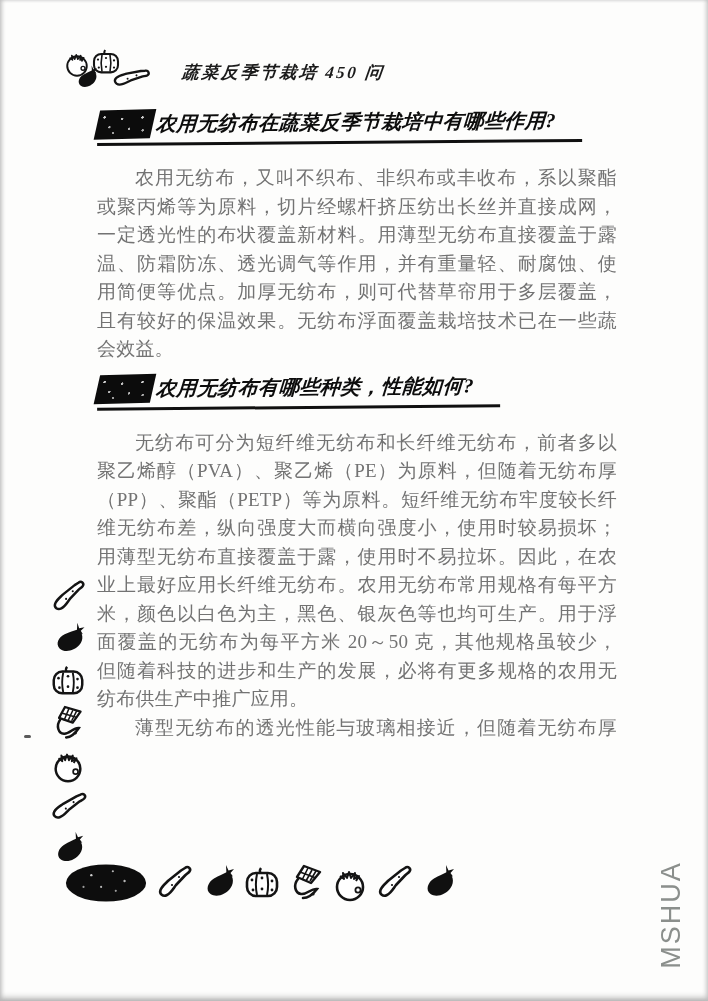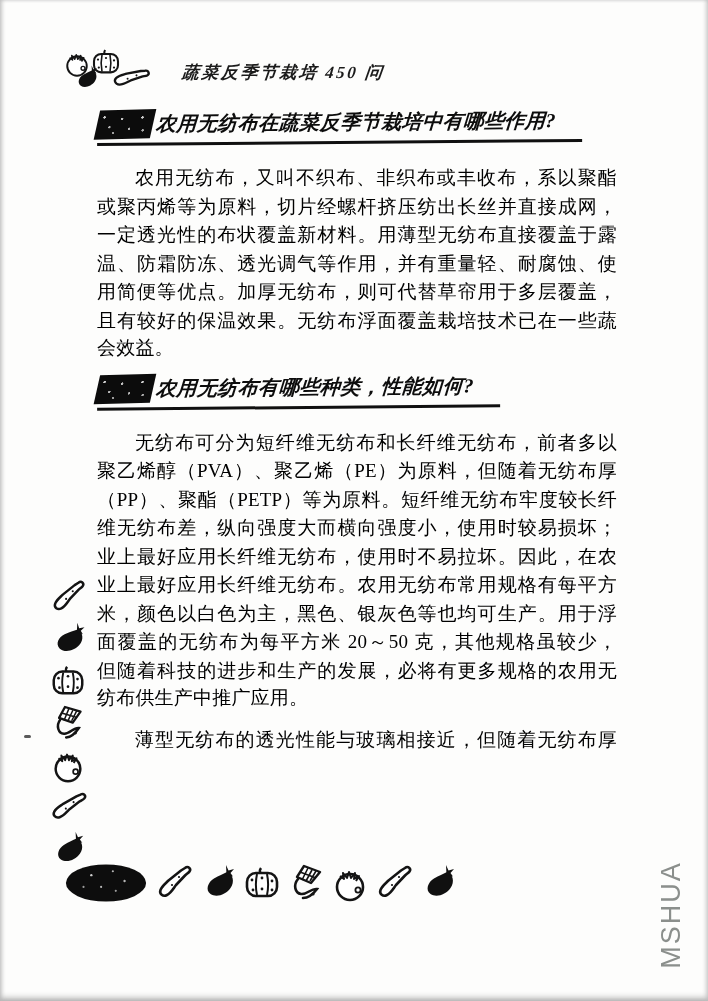--- a/index.html
+++ b/index.html
@@ -21,45 +21,45 @@
   }
   
   .content{position:absolute;left:97px;top:108px;width:520px;}
   .qa-heading{
     display:flex;align-items:center;width:fit-content;max-width:520px;
     border-bottom:3px solid #101010;padding:0 26px 4px 0;
     transform:rotate(-0.5deg);
   }
   .qa-heading + .para{margin-top:20px;}
   .para + .qa-heading{margin-top:9px;}
-  .qa-heading + .para + .para{margin-top:12px;}
+  .qa-heading + .para + .para{margin-top:0;}
   .num-box{
     width:56px;height:29px;flex:0 0 auto;margin-right:3px;
     background-color:#0c0c0c;
     background-image:
       radial-gradient(circle 1.3px at 6px 7px, rgba(255,255,255,.8) 0 1px, transparent 1.4px),
       radial-gradient(circle 1.3px at 13px 17px, rgba(255,255,255,.7) 0 1px, transparent 1.4px),
       radial-gradient(circle 1.3px at 24px 9px, rgba(255,255,255,.75) 0 1px, transparent 1.4px),
       radial-gradient(circle 1.3px at 33px 19px, rgba(255,255,255,.7) 0 1px, transparent 1.4px),
       radial-gradient(circle 1.3px at 44px 8px, rgba(255,255,255,.8) 0 1px, transparent 1.4px),
       radial-gradient(circle 1.3px at 47px 21px, rgba(255,255,255,.65) 0 1px, transparent 1.4px),
       radial-gradient(circle 1.2px at 18px 23px, rgba(255,255,255,.6) 0 1px, transparent 1.3px);
     transform:skewX(-14deg) rotate(-1deg);
   }
   .qa-title{
     font-size:20px;font-weight:bold;font-style:italic;letter-spacing:.5px;
     white-space:nowrap;color:#0d0d0d;transform:skewX(-4deg);
   }
   .para{margin:0;}
   .line{
     height:28.5px;line-height:28.5px;font-size:19px;letter-spacing:.2px;
-    text-align:justify;text-align-last:justify;white-space:nowrap;color:#000000;
+    text-align:justify;text-align-last:justify;white-space:nowrap;color:#737373;
   }
   .line.indent{text-indent:2em;}
-  .line.no-stretch{text-align-last:left;font-family:Liberation Mono, monospace;}
+  .line.no-stretch{text-align-last:left;}
   
   .margin-col{
     position:absolute;left:42px;top:577px;width:52px;
     display:flex;flex-direction:column;align-items:center;gap:2px;
   }
   .margin-col .veg{width:38px;height:40px;}
   .margin-col .veg:nth-child(2){transform:rotate(6deg);}
   .margin-col .veg:nth-child(4){transform:rotate(-4deg);}
   .margin-col .veg:nth-child(6){transform:rotate(9deg);}
   .bottom-row{
@@ -155,21 +155,21 @@
       </div>
       <div class="qa-heading">
         <span class="num-box"></span>
         <span class="qa-title">农用无纺布有哪些种类，性能如何?</span>
       </div>
       <div class="para">
         <div class="line indent">无纺布可分为短纤维无纺布和长纤维无纺布，前者多以</div>
         <div class="line">聚乙烯醇（PVA）、聚乙烯（PE）为原料，但随着无纺布厚</div>
         <div class="line">（PP）、聚酯（PETP）等为原料。短纤维无纺布牢度较长纤</div>
         <div class="line">维无纺布差，纵向强度大而横向强度小，使用时较易损坏；</div>
-        <div class="line">业上最好应用长纤维无纺布，使用时不易拉坏。因此，在农</div>
+        <div class="line">用薄型无纺布直接覆盖于露，使用时不易拉坏。因此，在农</div>
         <div class="line">业上最好应用长纤维无纺布。农用无纺布常用规格有每平方</div>
         <div class="line">米，颜色以白色为主，黑色、银灰色等也均可生产。用于浮</div>
         <div class="line">面覆盖的无纺布为每平方米 20～50 克，其他规格虽较少，</div>
         <div class="line">但随着科技的进步和生产的发展，必将有更多规格的农用无</div>
         <div class="line no-stretch">纺布供生产中推广应用。</div>
       </div>
       <div class="para">
         <div class="line indent">薄型无纺布的透光性能与玻璃相接近，但随着无纺布厚</div>
       </div>
     </div>

